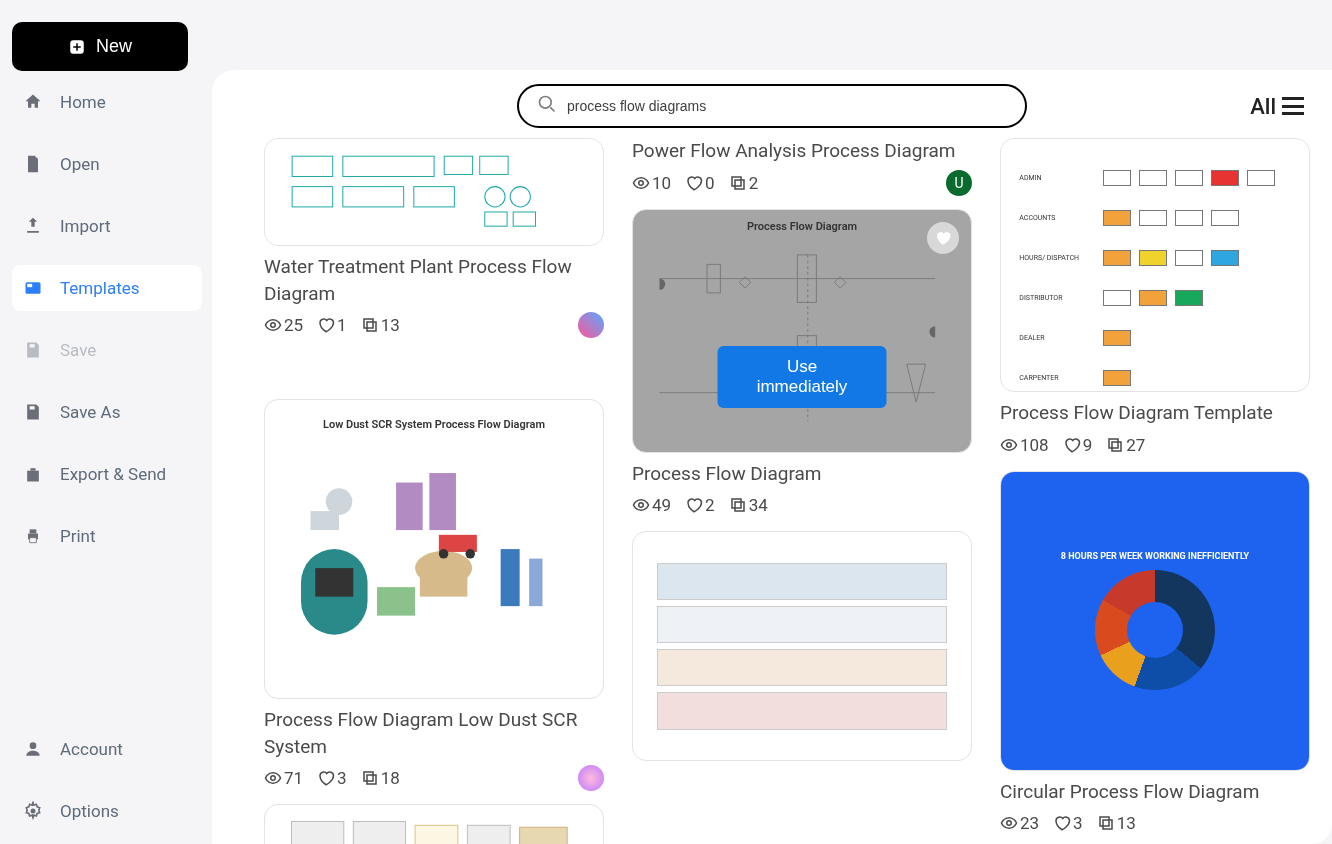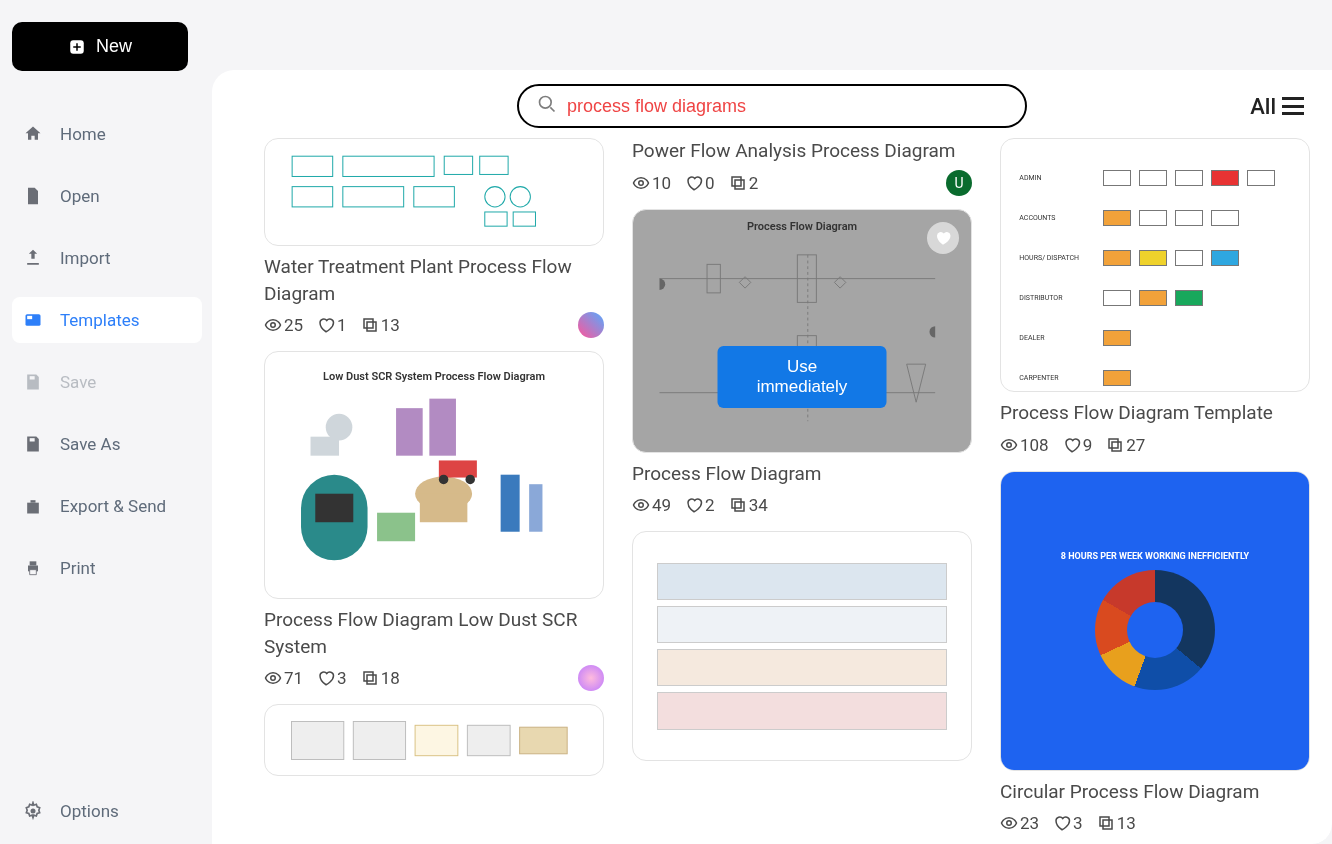--- a/index.html
+++ b/index.html
@@ -1,31 +1,31 @@
 <!DOCTYPE html>
 <html><head>
 <meta charset="utf-8">
 <style>
   * { box-sizing: border-box; margin: 0; padding: 0; }
   body { font-family: -apple-system, BlinkMacSystemFont, "Segoe UI", Roboto, sans-serif; background: #f5f5f7; width: 1332px; height: 844px; overflow: hidden; border-radius: 20px; }
   .app { display: flex; width: 100%; height: 100%; border-radius: 20px; overflow: hidden; background: #f5f5f7; }
   .sidebar { width: 212px; background: #f5f5f7; padding: 22px 10px 10px 12px; display: flex; flex-direction: column; }
-  .new-btn { background: #000; color: #fff; border: none; border-radius: 10px; padding: 14px 48px; font-size: 18px; font-weight: 500; display: flex; align-items: center; gap: 10px; justify-content: center; cursor: pointer; margin-bottom: 40px; width: 176px; }
+  .new-btn { background: #000; color: #fff; border: none; border-radius: 10px; padding: 14px 48px; font-size: 18px; font-weight: 500; display: flex; align-items: center; gap: 10px; justify-content: center; cursor: pointer; margin-bottom: 8px; width: 176px; }
   .new-btn svg { width: 18px; height: 18px; }
   .nav { list-style: none; display: flex; flex-direction: column; gap: 16px; }
   .nav-item { display: flex; align-items: center; gap: 16px; padding: 12px 10px; border-radius: 8px; cursor: pointer; color: #5f6b7a; font-size: 17px; }
   .nav-item.active { background: #fff; color: #2d7ff9; }
   .nav-item.disabled { color: #b8bcc2; }
   .nav-item .icon { width: 22px; height: 22px; display: flex; align-items: center; justify-content: center; flex-shrink:0; }
   .nav-item .icon svg { width: 20px; height: 20px; }
   .nav-spacer { flex: 1; }
   .main { flex: 1; background: #fff; border-top-left-radius: 22px; margin-top: 70px; position: relative; overflow: hidden; }
   .search-row { display: flex; align-items: center; justify-content: center; padding: 14px 24px 10px; gap: 34px; position: relative; }
   .search-box { width: 510px; height: 44px; border: 2px solid #000; border-radius: 999px; display: flex; align-items: center; padding: 0 18px; gap: 10px; }
-  .search-box input { border: none; outline: none; font-size: 18px; flex: 1; color: #ef4444; background: transparent; }
+  .search-box input { border: none; outline: none; font-size: 14px; flex: 1; color: #404040; background: transparent; }
   .search-box .sicon { color: #7d7d7d; }
   .filter { position: absolute; right: 28px; display: flex; align-items: center; gap: 6px; font-size: 22px; font-weight: 500; cursor: pointer; color:#222; }
   .filter .bars { width: 22px; height: 18px; display: flex; flex-direction: column; justify-content: space-between; }
   .filter .bars span { height: 3px; background: #222; display: block; }
   .gallery-wrap { height: calc(100% - 68px); overflow: hidden; padding: 0 6px 0 52px; }
   .gallery { display: flex; gap: 28px; }
   .col { width: 340px; flex-shrink: 0; display: flex; flex-direction: column; gap: 16px; }
   .card { display: flex; flex-direction: column; gap: 8px; }
   .thumb { width: 100%; border: 1px solid #e3e3e3; border-radius: 14px; background: #fff; overflow: hidden; position: relative; display:flex; align-items:center; justify-content:center; }
   .thumb.gray { background: #a5a5a5; }
@@ -141,20 +141,29 @@
             </svg>
           </span>
         <span>Print</span>
       </li>
     </ul>
     <div class="nav-spacer"></div>
     <ul class="nav">
       <li class="nav-item">
         <span class="icon">
             <svg viewBox="0 0 24 24" fill="#6b6e76">
+              <circle cx="12" cy="8" r="4"></circle>
+              <path d="M4 20c0-4 4-6 8-6s8 2 8 6z"></path>
+            </svg>
+          </span>
+        <span>Account</span>
+      </li>
+      <li class="nav-item">
+        <span class="icon">
+            <svg viewBox="0 0 24 24" fill="#6b6e76">
               <circle cx="12" cy="12" r="3"></circle>
               <path d="M12 2l1 3 3-1 1 3 3 1-1 3 1 3-3 1-1 3-3-1-1 3-1-3-3 1-1-3-3-1 1-3-1-3 3-1 1-3 3 1z" fill="none" stroke="#6b6e76" stroke-width="2"></path>
             </svg>
           </span>
         <span>Options</span>
       </li>
     </ul>
   </aside>
 
   <div style="flex:1; display:flex; flex-direction:column;">
@@ -221,21 +230,21 @@
                       <rect x="8" y="8" width="12" height="12"></rect>
                       <rect x="4" y="4" width="12" height="12"></rect>
                     </svg>
                     <span>13</span>
                   </span>
                 <span class="avatar" style="background:linear-gradient(45deg,#f59,#5af);"></span>
               </div>
             </div>
 
             <div class="card">
-              <div class="thumb" style="height:248px;">
+              <div class="thumb" style="height:300px;margin-top:48px;">
                 <span class="title-sm">Low Dust SCR System Process Flow Diagram</span>
                 <svg class="svg-diagram" viewBox="0 0 320 220">
                   <rect x="20" y="110" width="70" height="90" rx="35" fill="#2a8a8a"></rect>
                     <rect x="35" y="130" width="40" height="30" fill="#333"></rect>
                   <rect x="100" y="150" width="40" height="30" fill="#8bc28b"></rect>
                   <ellipse cx="170" cy="130" rx="30" ry="18" fill="#d6ba8a"></ellipse>
                     <rect x="145" y="130" width="50" height="30" fill="#d6ba8a"></rect>
                   <rect x="230" y="110" width="20" height="60" fill="#3a7abd"></rect>
                     <rect x="260" y="120" width="14" height="50" fill="#8aa8d8"></rect>
                   <rect x="120" y="40" width="28" height="50" fill="#b28bc2"></rect>

